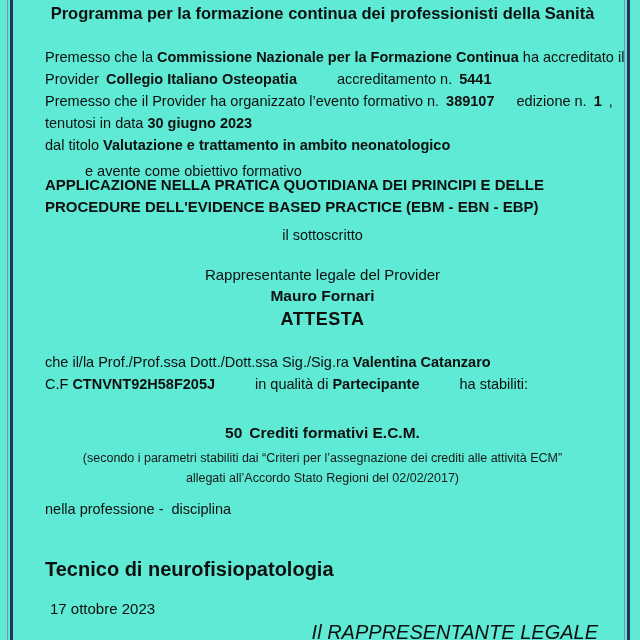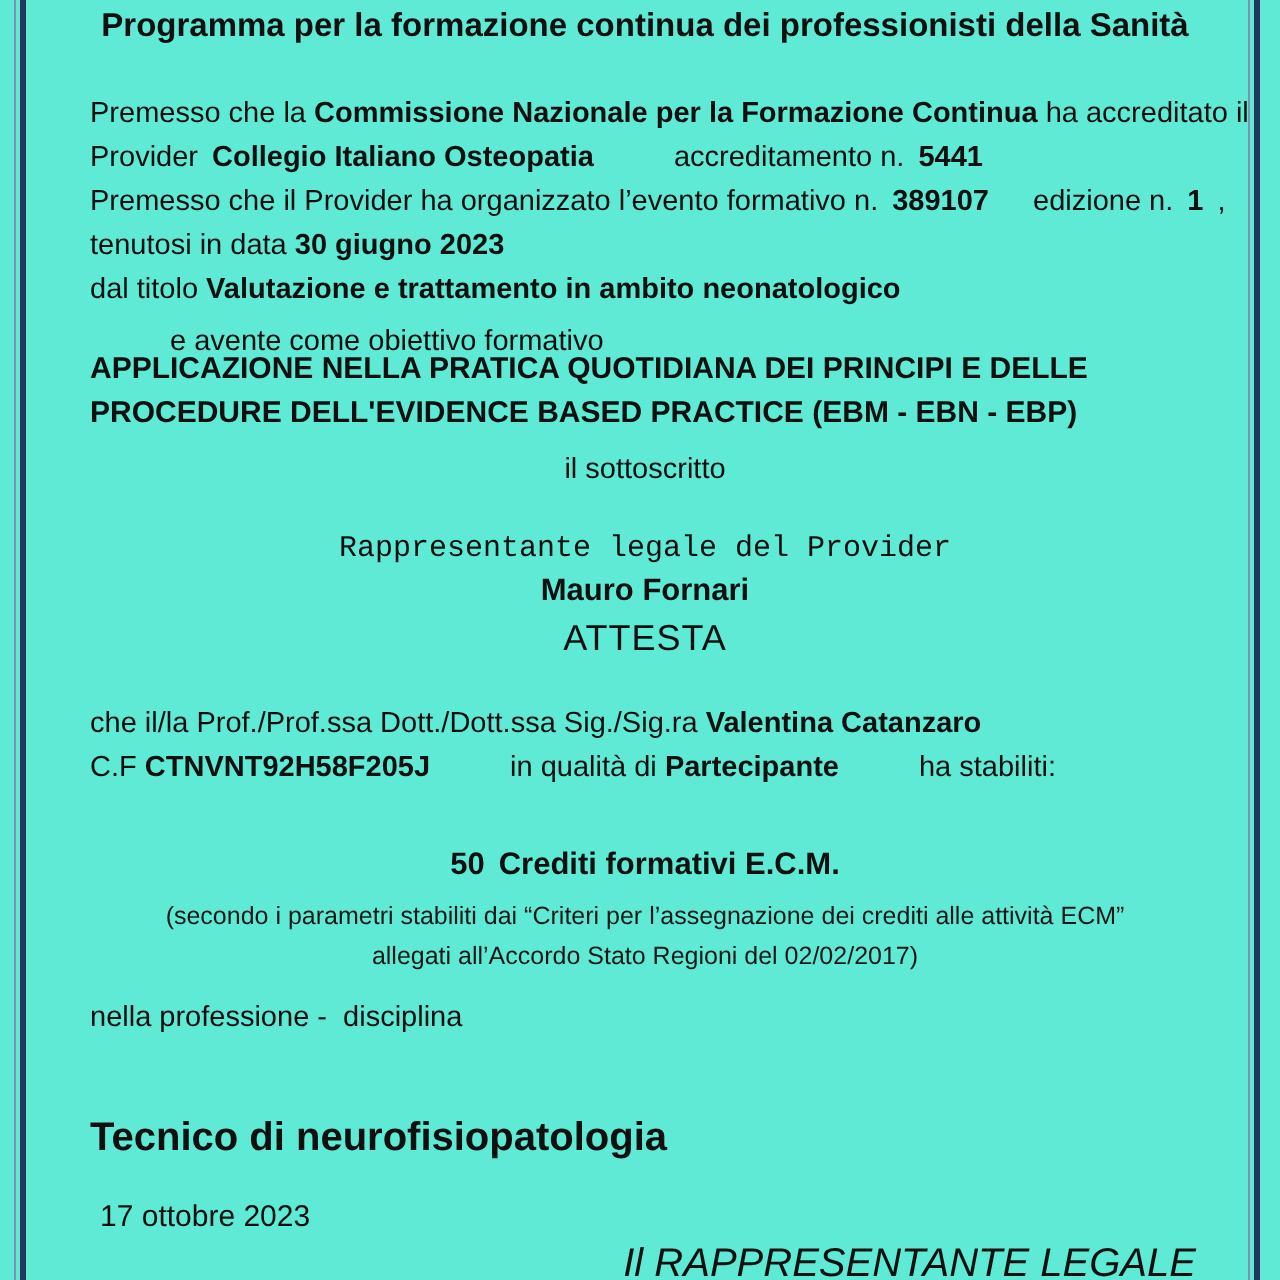--- a/index.html
+++ b/index.html
@@ -18,21 +18,21 @@
   .block{position:absolute;white-space:nowrap;}
   .wrapblock{position:absolute;white-space:normal;}
   .b{font-weight:bold;margin-top:40px;}
   .body-txt{font-size:14.5px;line-height:22px;}
   .center{left:45px;right:40px;text-align:center;white-space:normal;}
   .gap-sm{display:inline-block;width:7px;}
   .gap-md{display:inline-block;width:22px;}
   .gap-lg{display:inline-block;width:40px;}
   .title{font-size:16.5px;font-weight:bold;top:4px;}
   .objective{font-weight:bold;font-size:15px;line-height:22px;}
-  .attesta{font-size:18px;font-weight:normal;letter-spacing:0.5px;}
+  .attesta{font-size:18px;font-weight:bold;letter-spacing:0.5px;}
   .note{font-size:12.5px;line-height:20px;color:#181818;}
   .sig{font-style:italic;font-size:20px;}
 </style>
 </head>
 <body>
 
 <div class="page">
 
   <div class="vline outer-left"></div>
   <div class="vline inner-left"></div>
@@ -48,21 +48,21 @@
     <div><span>tenutosi in data </span><span class="b">30 giugno 2023</span></div>
     <div><span>dal titolo </span><span class="b">Valutazione e trattamento in ambito neonatologico</span></div>
   </div>
 
   <div class="block body-txt" style="top:160px;left:45px;margin-left:40px;">e avente come obiettivo formativo</div>
 
   <div class="wrapblock objective" style="top:174px;left:45px;width:560px;">APPLICAZIONE NELLA PRATICA QUOTIDIANA DEI PRINCIPI E DELLE PROCEDURE DELL'EVIDENCE BASED PRACTICE (EBM - EBN - EBP)</div>
 
   <div class="block center" style="top:227px;font-size:14.5px;">il sottoscritto</div>
   <div class="block center b" style="top:247px;font-size:15.5px;">Mauro Fornari</div>
-  <div class="block center" style="top:266px;font-size:15px;font-family:Liberation Mono, monospace;">Rappresentante legale del Provider</div>
+  <div class="block center" style="top:266px;font-size:15px;">Rappresentante legale del Provider</div>
 
   <div class="block center attesta" style="top:309px;">ATTESTA</div>
 
   <div class="block body-txt" style="top:351px;left:45px;">
     <div><span>che il/la Prof./Prof.ssa Dott./Dott.ssa Sig./Sig.ra </span><span class="b">Valentina Catanzaro</span></div>
     <div><span>C.F </span><span class="b">CTNVNT92H58F205J</span><span class="gap-lg"></span><span>in qualità di </span><span class="b">Partecipante</span><span class="gap-lg"></span><span>ha stabiliti:</span></div>
   </div>
 
   <div class="block center" style="top:424px;font-size:15.5px;"><span class="b">50</span><span class="gap-sm"></span><span class="b">Crediti formativi E.C.M.</span></div>
 

